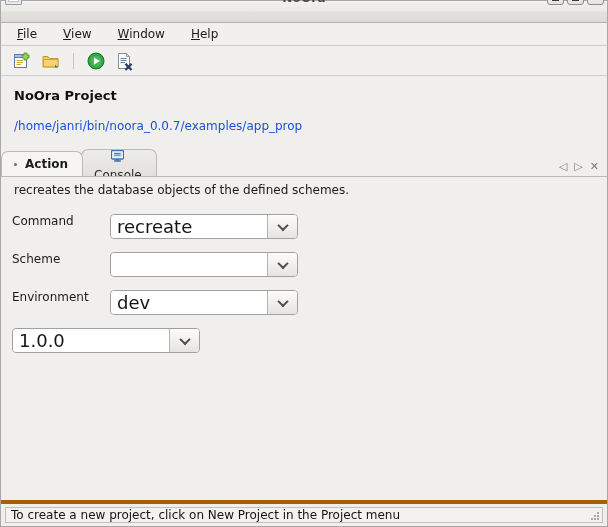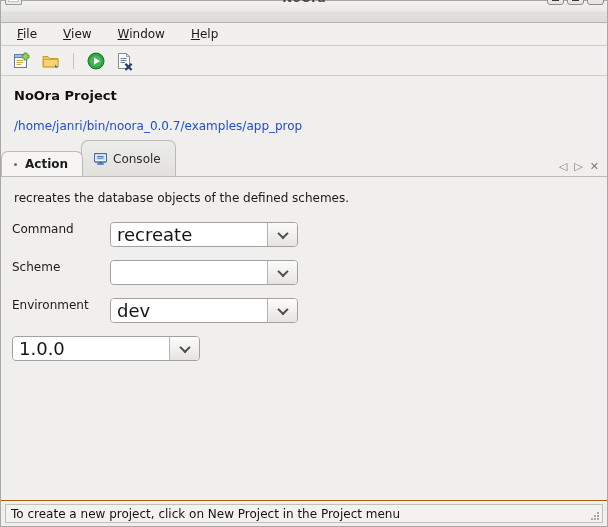--- a/index.html
+++ b/index.html
@@ -185,23 +185,24 @@
     padding: 0 14px 0 12px;
     font-size: 12px;
     cursor: default;
     position: relative;
     border: 1px solid #bcbab6;
     border-bottom: none;
     border-radius: 7px 7px 0 0;
     color: #1c1c1c;
   }
   .tab.inactive {
-    height: 36px;
+    height: 27px;
     background: linear-gradient(to bottom, #ececea, #e3e1de);
     color: #2b2b2b;
+    flex-direction: column;
   }
   .tab.active {
     background: #f6f5f4;
     font-weight: bold;
     z-index: 3;
     margin-right: -2px;
   }
   .tab-dot {
     width: 3px; height: 3px;
     background: #6d6d6d;
@@ -229,21 +230,21 @@
     cursor: default;
     color: #7a7a7a;
   }
 
   
   .tabpanel {
     flex: 1 1 auto;
     background: #f0efed;
     border-top: 1px solid #bcbab6;
     position: relative;
-    padding: 14px 0 0 0;
+    padding: 6px 0 0 0;
     overflow: hidden;
   }
   .desc {
     font-size: 12px;
     color: #1a1a1a;
     padding-left: 13px;
     margin-bottom: 17px;
   }
   .form {
     padding-left: 11px;
@@ -297,21 +298,21 @@
     border-left: 2px solid #4d4d4d;
     border-bottom: 2px solid #4d4d4d;
     transform: rotate(-45deg) translate(1px, -1px);
   }
 
   
   .statusbar {
     flex: 0 0 26px;
     height: 26px;
     background: #f0efed;
-    border-top: 1px solid #a16207;
+    border-top: 4px solid #a16207;
     padding: 3px 4px 3px 4px;
   }
   .status-inner {
     height: 100%;
     background: #f3f2f0;
     border: 1px solid #c2c0bc;
     display: flex;
     align-items: center;
     padding-left: 5px;
     font-size: 12px;

